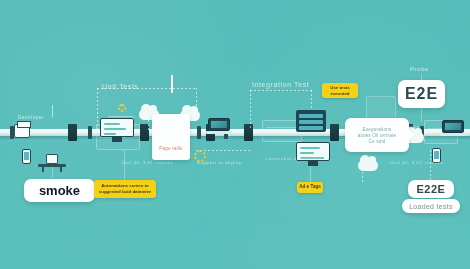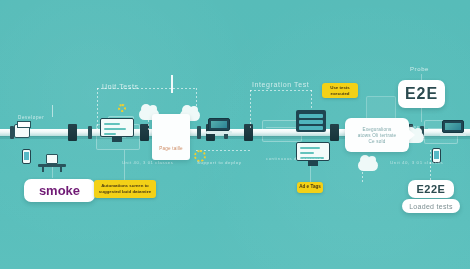--- a/index.html
+++ b/index.html
@@ -54,21 +54,21 @@
     position:absolute;
     background:#ffffff;
     border-radius:7px;
     box-shadow:0 2px 4px rgba(20,70,70,.22);
     display:flex; align-items:center; justify-content:center;
     color:#2f7f7d;
     font-weight:bold;
     white-space:nowrap;
   }
   .chip.lint{ left:26px; top:76px; width:52px; height:29px; font-size:17px; letter-spacing:.5px; }
-  .chip.smoke{ left:24px; top:179px; width:71px; height:23px; font-size:13px; color:#701a75;}
+  .chip.smoke{ left:24px; top:179px; width:71px; height:23px; font-size:13px; color:#0f172a;}
   .chip.e2e{ left:398px; top:80px; width:47px; height:28px; font-size:16px; color:#2b4a4f; letter-spacing:1px;}
   .chip.e22e{ left:408px; top:180px; width:46px; height:18px; font-size:11px; color:#2b4a4f; letter-spacing:.5px;}
   .chip.loadtest{
     left:402px; top:199px; width:58px; height:14px; font-size:7px;
     color:#7d8f92; font-weight:normal; letter-spacing:.3px;
   }
 
   
   .cdcd-circle{
     position:absolute; left:28px; top:104px; width:62px; height:62px;

